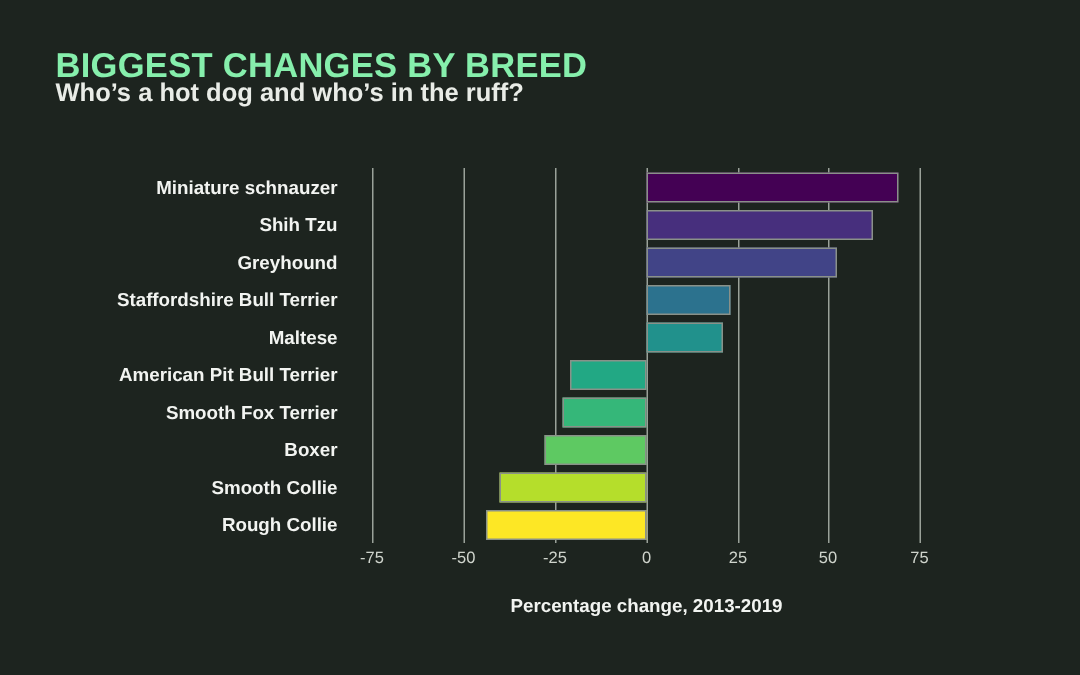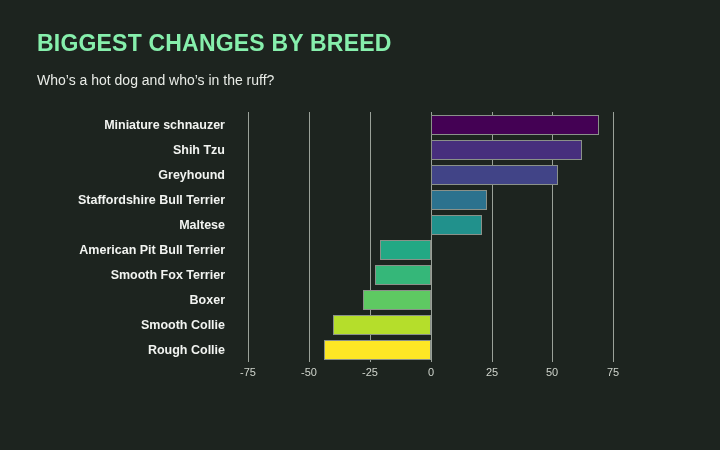--- a/index.html
+++ b/index.html
@@ -26,23 +26,23 @@
     top: 30px;
     font-size: 23px;
     font-weight: bold;
     letter-spacing: 0.2px;
     color: #86efac;
     white-space: nowrap;
   }
   #subtitle {
     position: absolute;
     left: 37px;
-    top: 72px;
-    font-size: 14px;
-    font-weight: normal;
+    top: 52px;
+    font-size: 17px;
+    font-weight: bold;
     color: #e9ece7;
     white-space: nowrap;
   }
   #plot {
     position: absolute;
     left: 0;
     top: 0;
     width: 720px;
     height: 450px;
     margin-left: 20px;
@@ -139,15 +139,16 @@
     </div>
 
     <div class="tick-label" style="left:228px;">-75</div>
     <div class="tick-label" style="left:289px;">-50</div>
     <div class="tick-label" style="left:350px;">-25</div>
     <div class="tick-label" style="left:411px;">0</div>
     <div class="tick-label" style="left:472px;">25</div>
     <div class="tick-label" style="left:532px;">50</div>
     <div class="tick-label" style="left:593px;">75</div>
 
+    <div id="xlabel">Percentage change, 2013-2019</div>
 
   </div>
 </div>
 
 </body></html>

